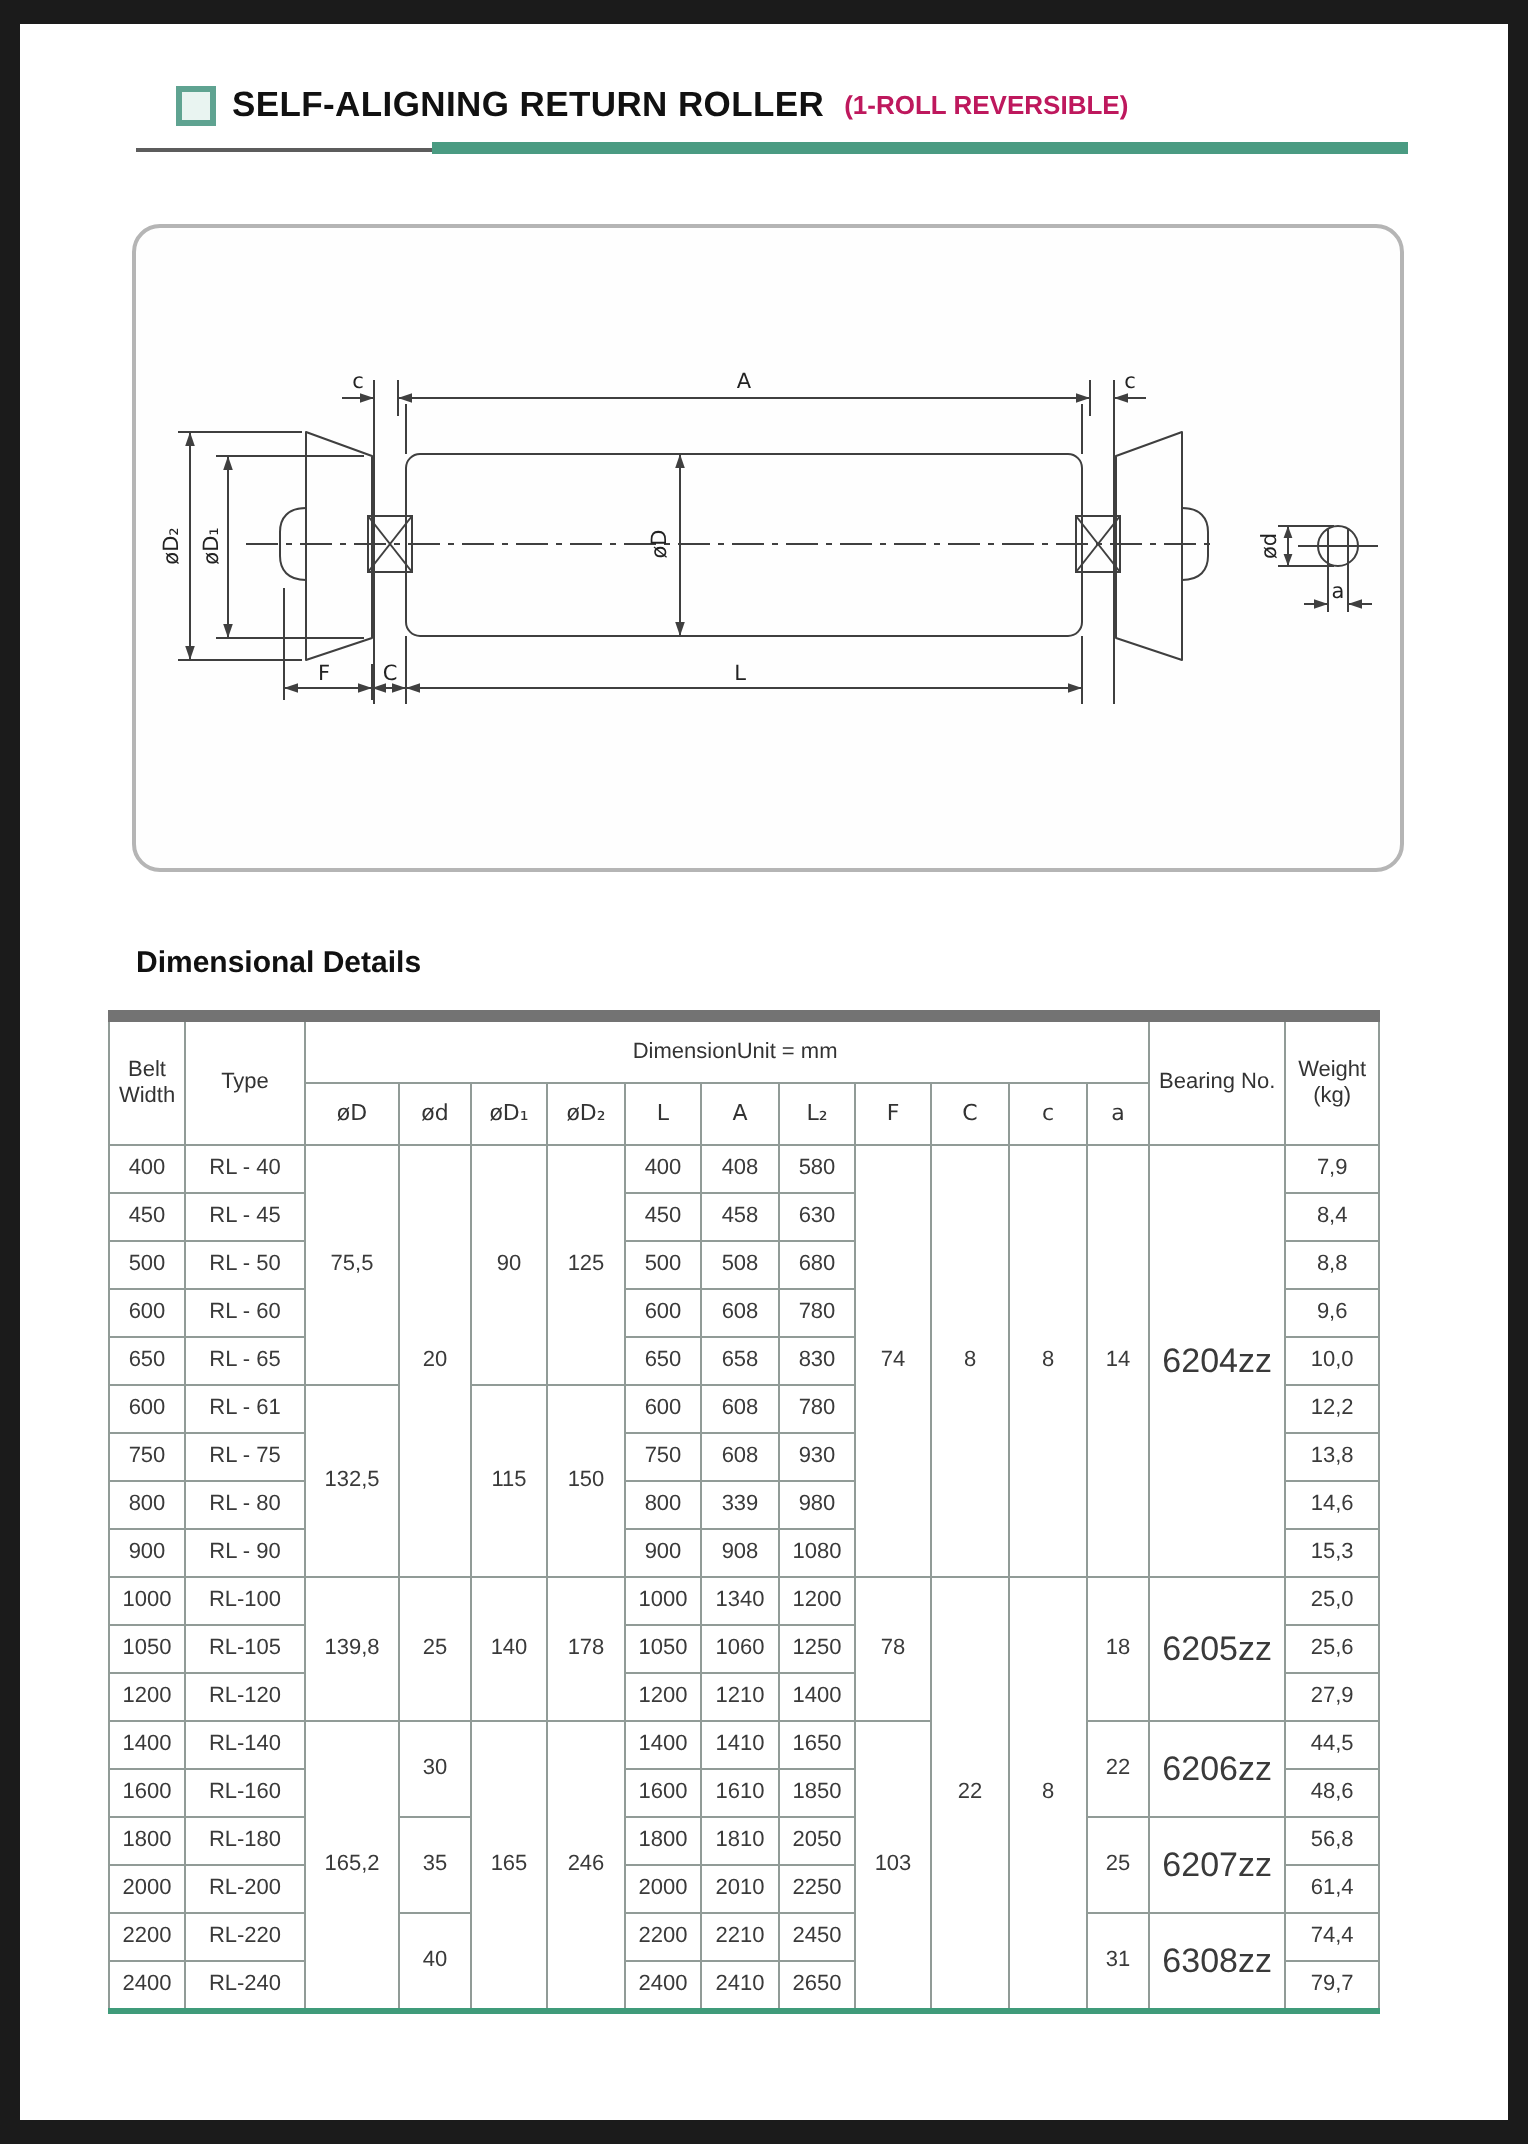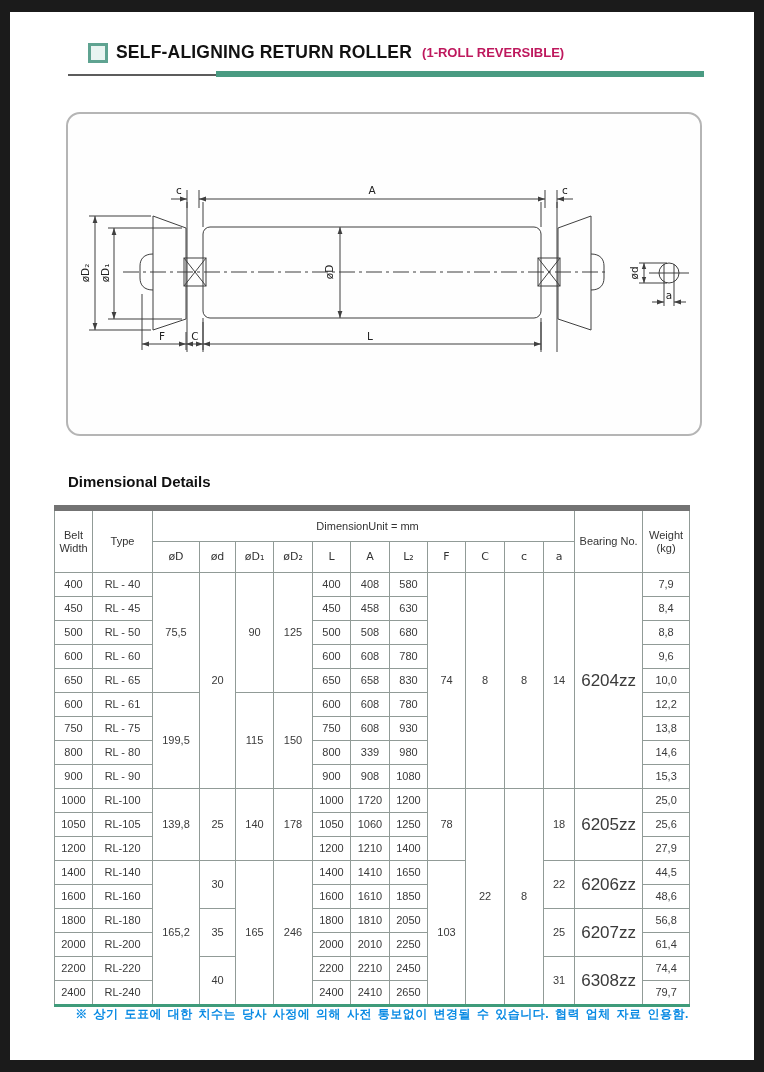--- a/index.html
+++ b/index.html
@@ -307,21 +307,21 @@
         <td>650</td>
         <td>RL - 65</td>
         <td>650</td>
         <td>658</td>
         <td>830</td>
         <td>10,0</td>
       </tr>
       <tr>
         <td>600</td>
         <td>RL - 61</td>
-        <td rowspan="4">199,5</td>
+        <td rowspan="4">132,5</td>
         <td rowspan="4">115</td>
         <td rowspan="4">150</td>
         <td>600</td>
         <td>608</td>
         <td>780</td>
         <td>12,2</td>
       </tr>
       <tr>
         <td>750</td>
         <td>RL - 75</td>
@@ -347,21 +347,21 @@
         <td>15,3</td>
       </tr>
       <tr>
         <td>1000</td>
         <td>RL-100</td>
         <td rowspan="3">139,8</td>
         <td rowspan="3">25</td>
         <td rowspan="3">140</td>
         <td rowspan="3">178</td>
         <td>1000</td>
-        <td>1720</td>
+        <td>1340</td>
         <td>1200</td>
         <td rowspan="3">78</td>
         <td rowspan="9">22</td>
         <td rowspan="9">8</td>
         <td rowspan="3">18</td>
         <td rowspan="3" class="bearing-cell">6205zz</td>
         <td>25,0</td>
       </tr>
       <tr>
         <td>1050</td>
@@ -436,15 +436,14 @@
         <td>2400</td>
         <td>RL-240</td>
         <td>2400</td>
         <td>2410</td>
         <td>2650</td>
         <td>79,7</td>
       </tr>
     </tbody>
   </table>
 
-  <div class="footnote">※ 상기 도표에 대한 치수는 당사 사정에 의해 사전 통보없이 변경될 수 있습니다. 협력 업체 자료 인용함.</div>
 
 </div>
 
 </body></html>

